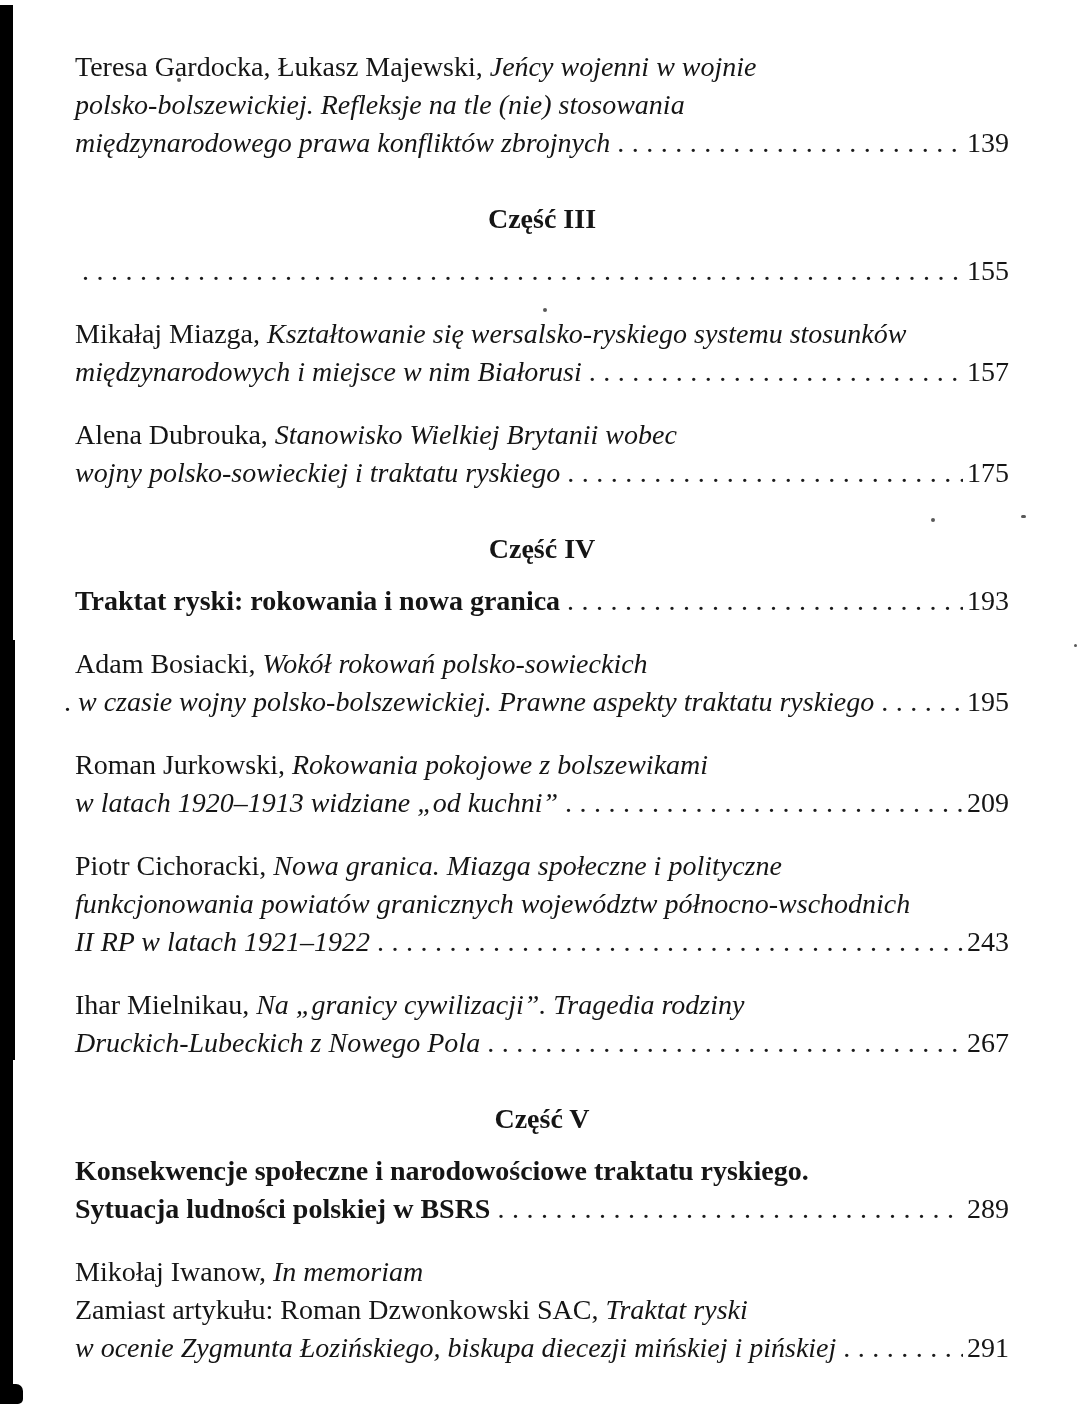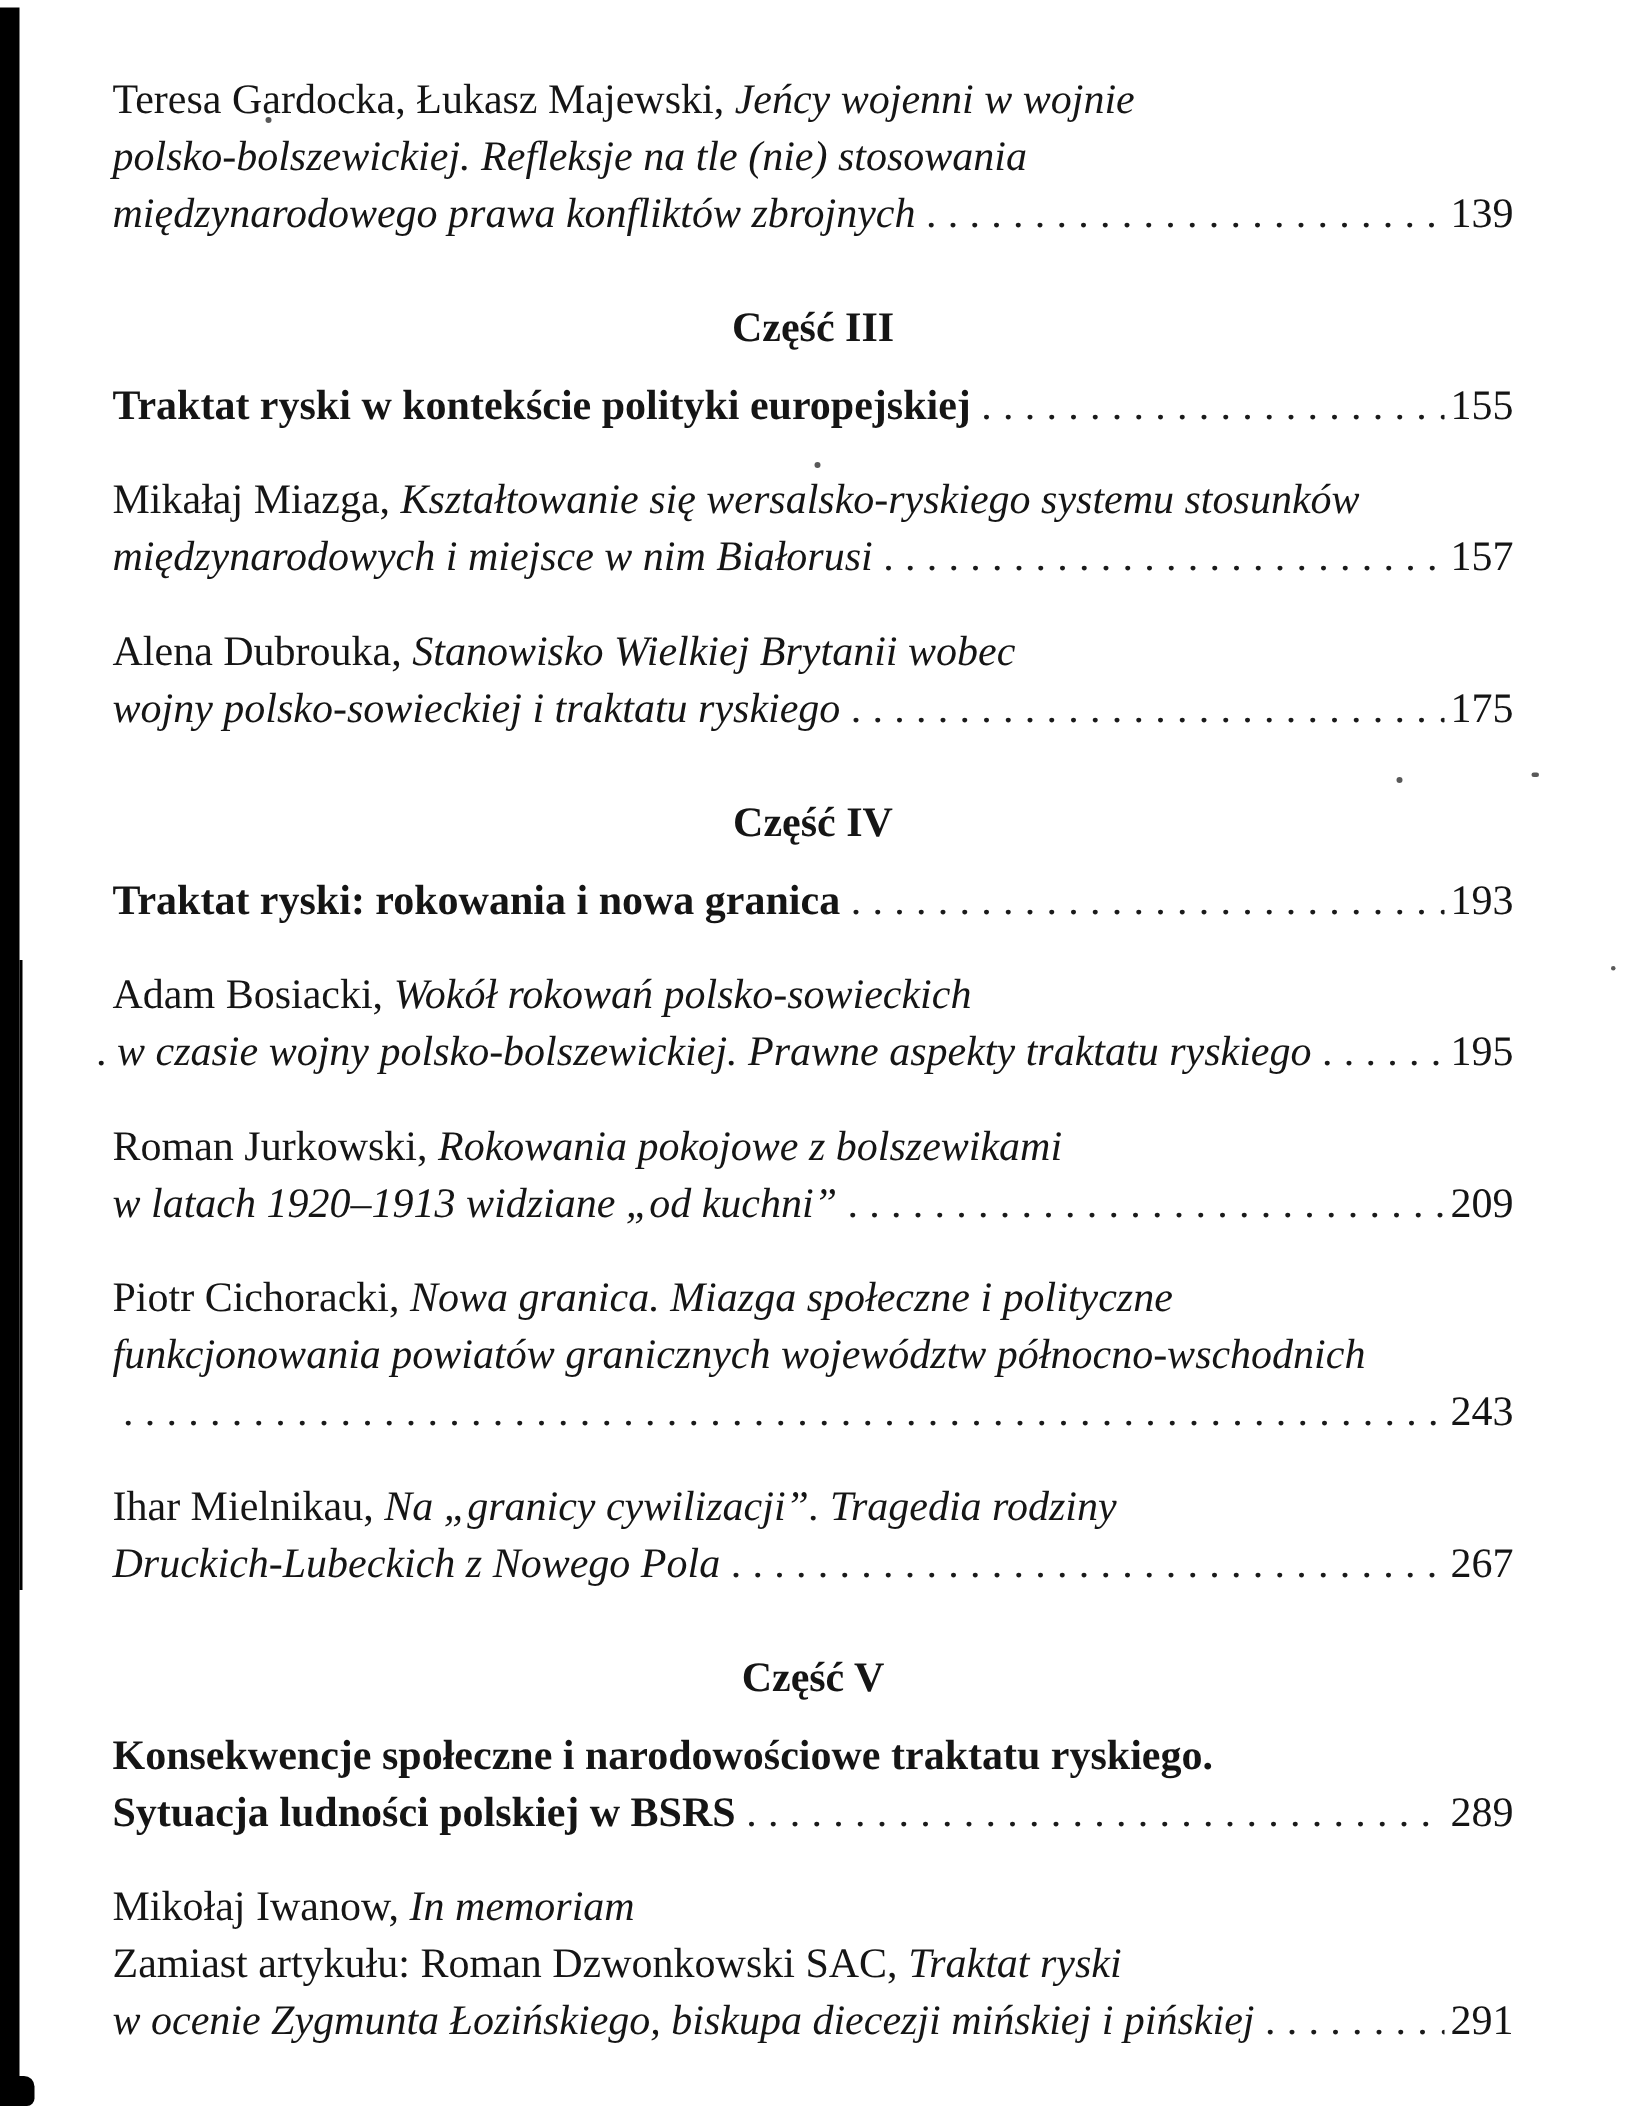--- a/index.html
+++ b/index.html
@@ -103,21 +103,20 @@
       <div class="line"><span class="lead"><span class="seg italic">polsko-bolszewickiej. Refleksje na tle (nie) stosowania</span></span></div>
       <div class="line has-page">
         <span class="lead"><span class="seg italic">międzynarodowego prawa konfliktów zbrojnych</span></span>
         <span class="dots">..........................................................................................</span>
         <span class="pagenum">139</span>
       </div>
     </div>
     <div class="part-heading"><span>Część III</span></div>
     <div class="entry">
       <div class="line has-page">
-        <span class="lead"><span class="seg bold">Traktat ryski w kontekście polityki europejskiej</span></span>
         <span class="dots">..........................................................................................</span>
         <span class="pagenum">155</span>
       </div>
     </div>
     <div class="entry">
       <div class="line"><span class="lead"><span class="seg roman">Mikałaj Miazga, </span><span class="seg italic">Kształtowanie się wersalsko-ryskiego systemu stosunków</span></span></div>
       <div class="line has-page">
         <span class="lead"><span class="seg italic">międzynarodowych i miejsce w nim Białorusi</span></span>
         <span class="dots">..........................................................................................</span>
         <span class="pagenum">157</span>
@@ -152,20 +151,21 @@
       <div class="line has-page">
         <span class="lead"><span class="seg italic">w latach 1920–1913 widziane „od kuchni”</span></span>
         <span class="dots">..........................................................................................</span>
         <span class="pagenum">209</span>
       </div>
     </div>
     <div class="entry">
       <div class="line"><span class="lead"><span class="seg roman">Piotr Cichoracki, </span><span class="seg italic">Nowa granica. Miazga społeczne i polityczne</span></span></div>
       <div class="line"><span class="lead"><span class="seg italic">funkcjonowania powiatów granicznych województw północno-wschodnich</span></span></div>
       <div class="line has-page">
+        <span class="lead"><span class="seg italic">II RP w latach 1921–1922</span></span>
         <span class="dots">..........................................................................................</span>
         <span class="pagenum">243</span>
       </div>
     </div>
     <div class="entry">
       <div class="line"><span class="lead"><span class="seg roman">Ihar Mielnikau, </span><span class="seg italic">Na „granicy cywilizacji”. Tragedia rodziny</span></span></div>
       <div class="line has-page">
         <span class="lead"><span class="seg italic">Druckich-Lubeckich z Nowego Pola</span></span>
         <span class="dots">..........................................................................................</span>
         <span class="pagenum">267</span>

